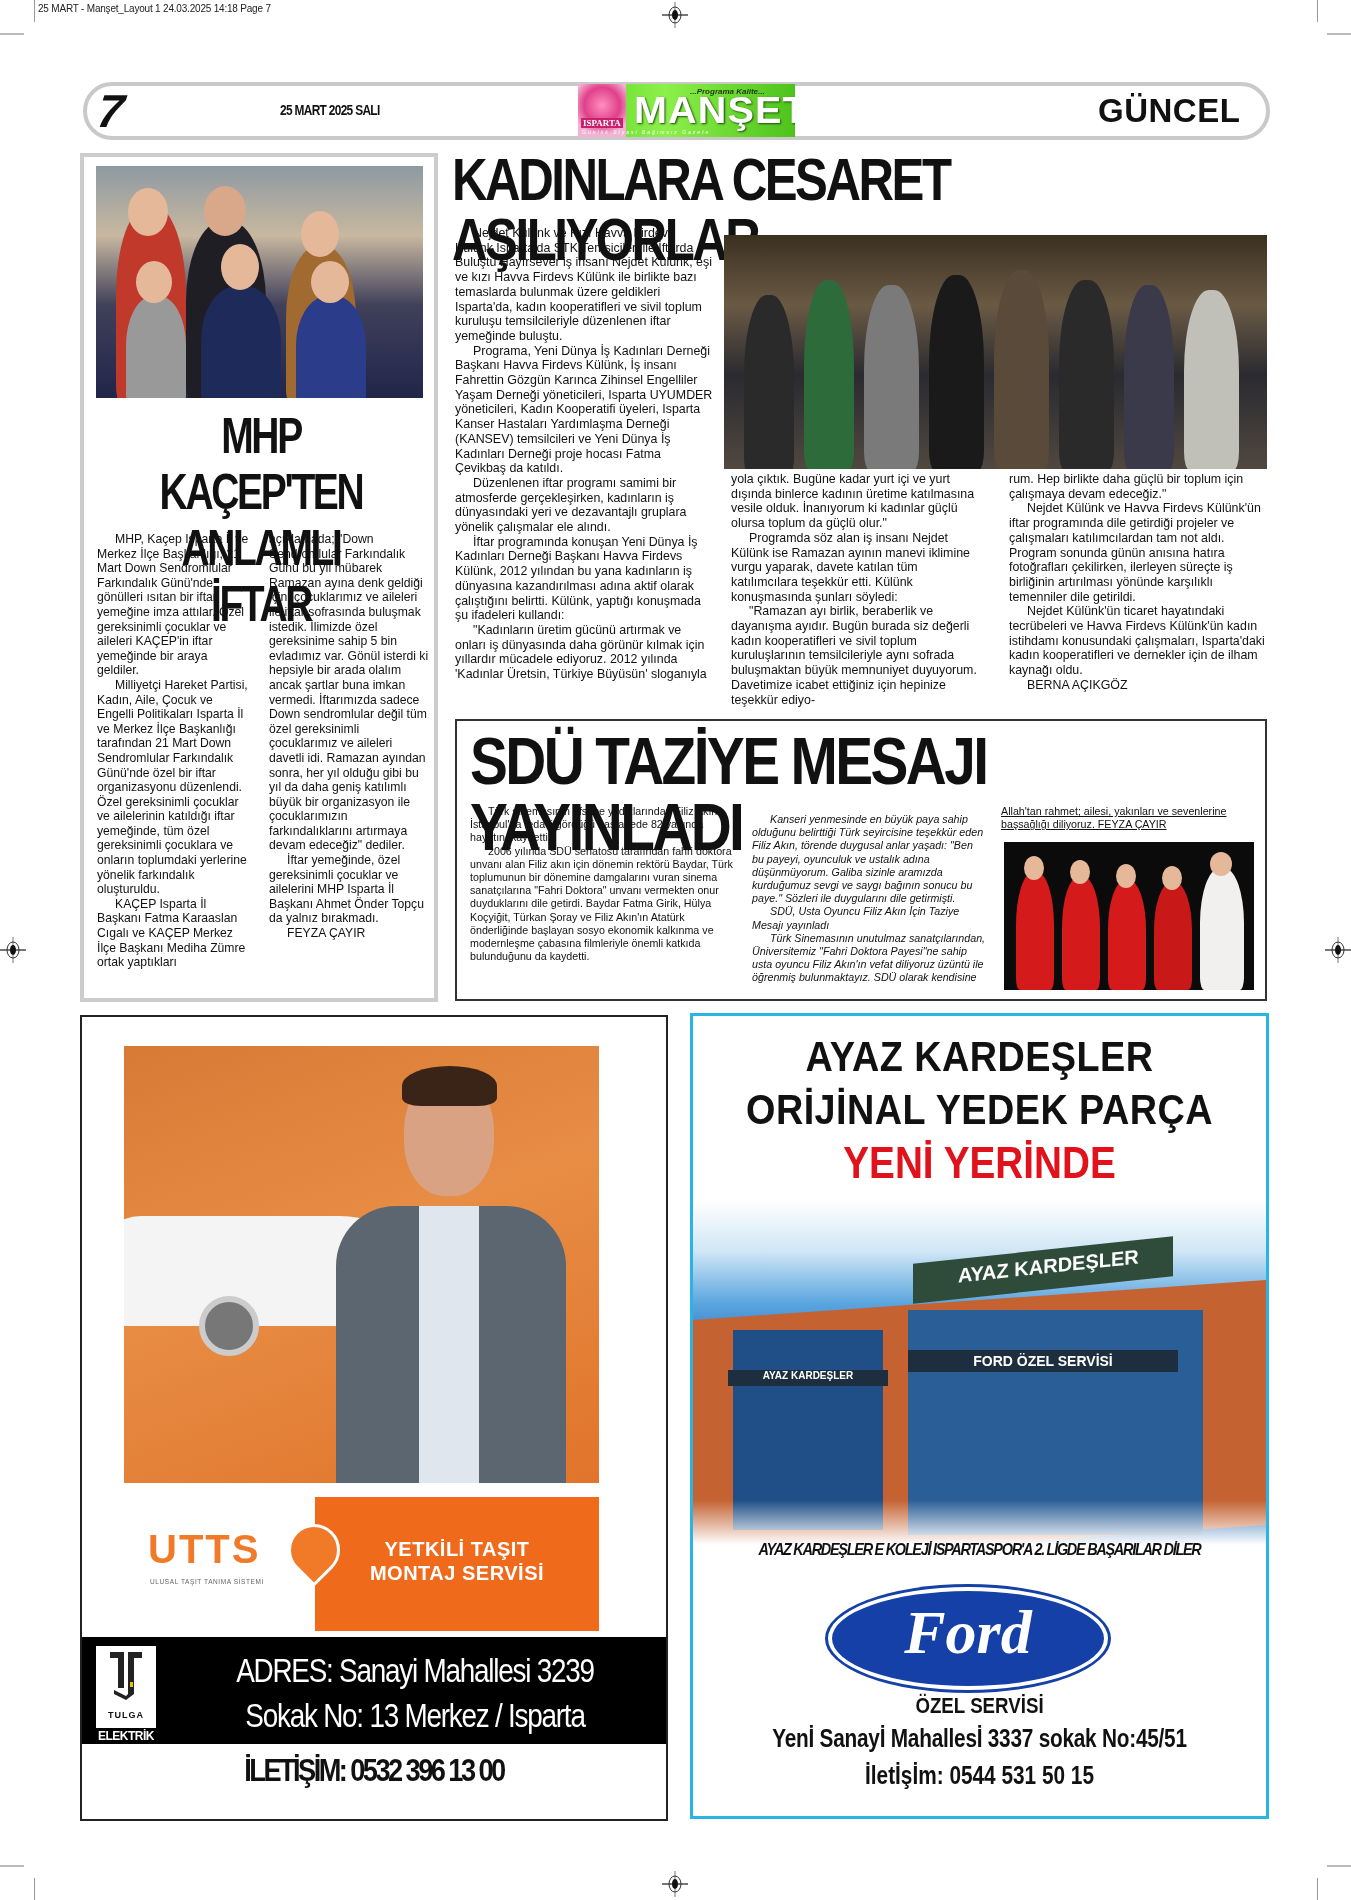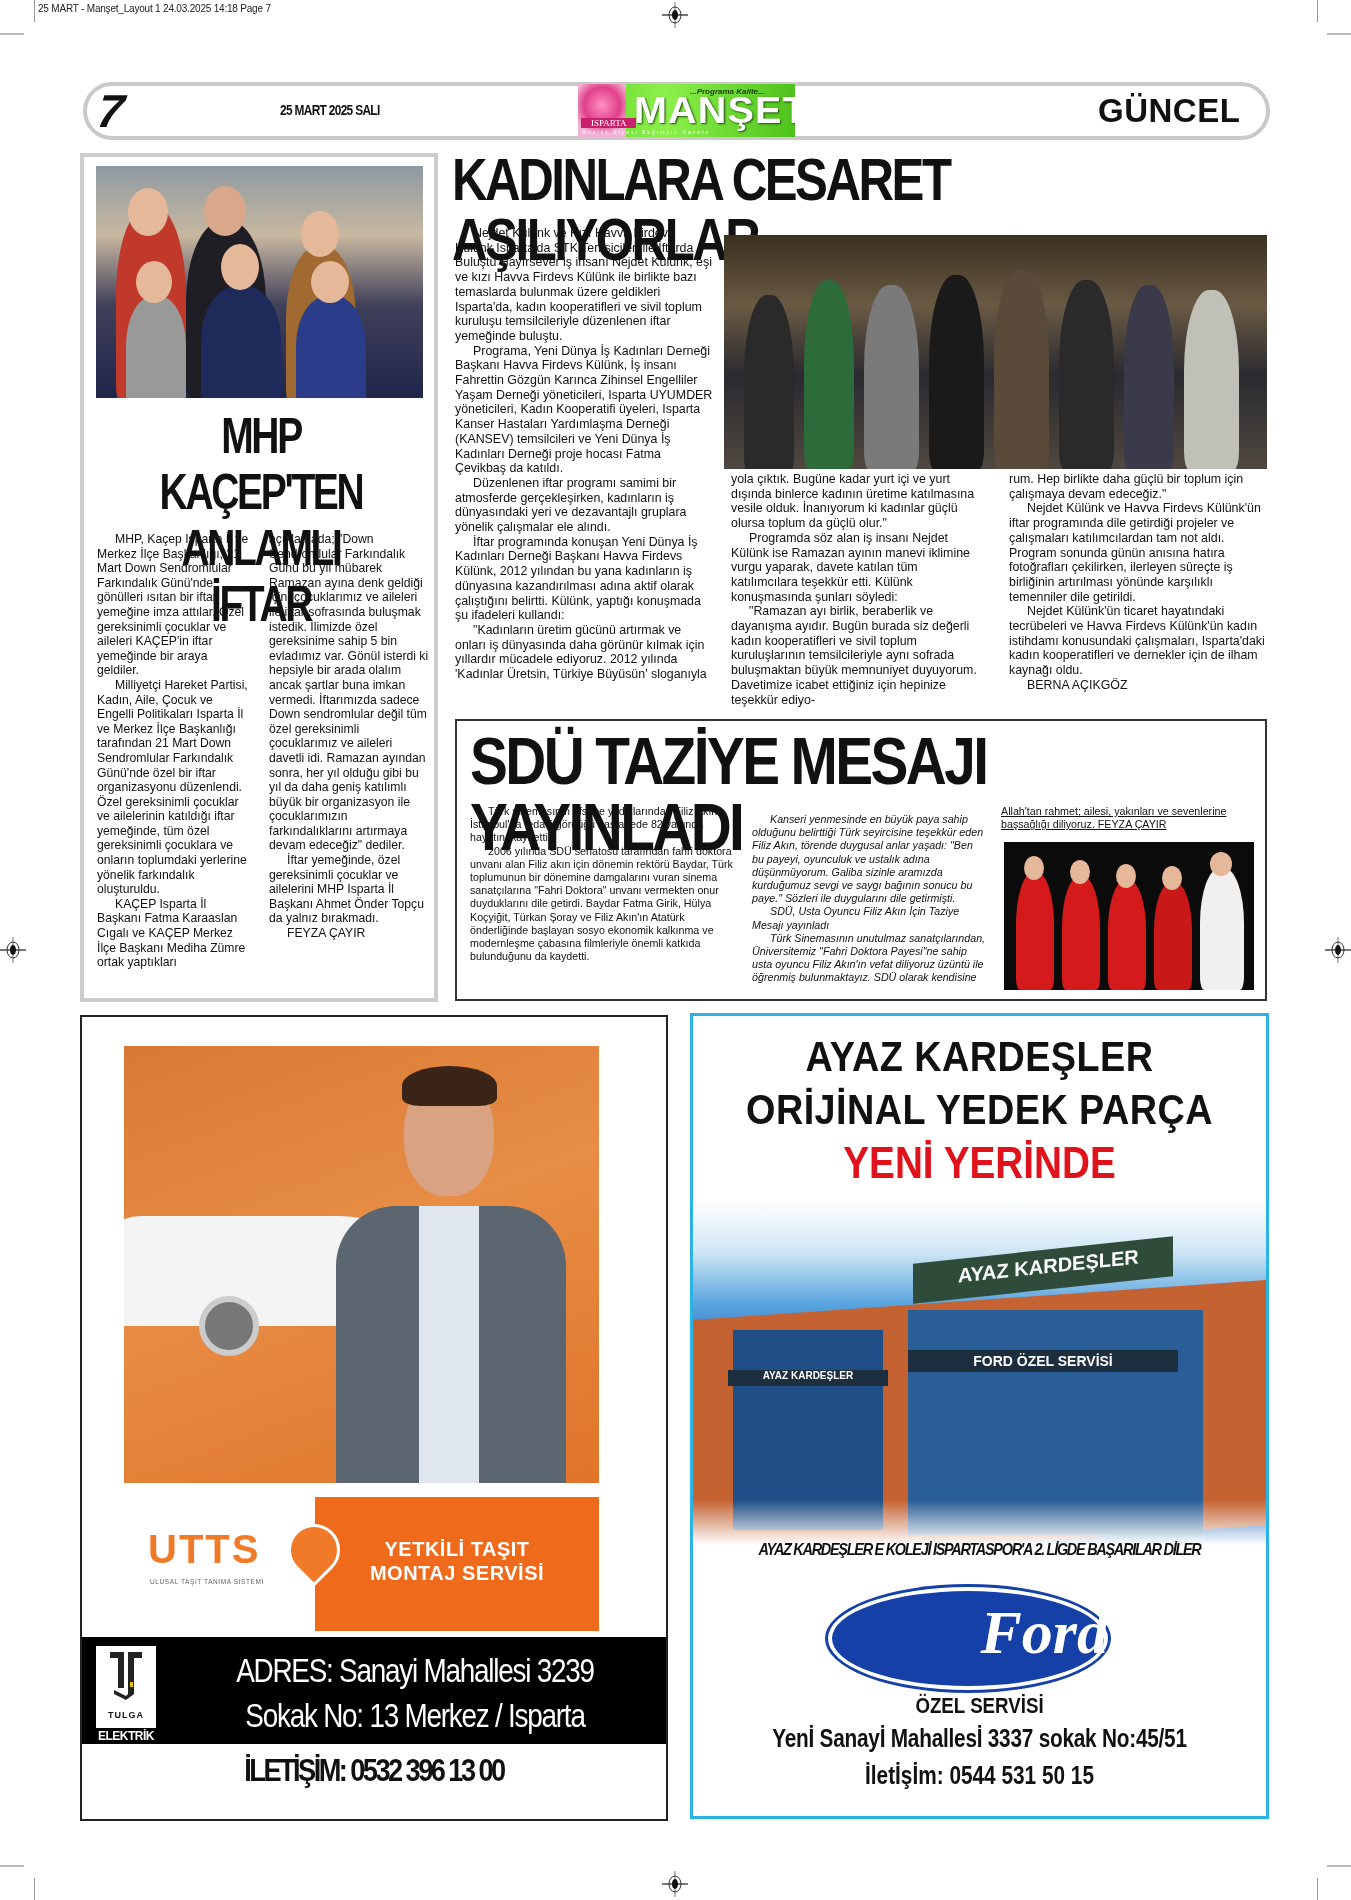--- a/index.html
+++ b/index.html
@@ -8,21 +8,21 @@
   .slug { left: 38px; top: 3px; font-size: 10px; color: #222; font-family: "Liberation Sans Narrow", "Liberation Sans", sans-serif; letter-spacing: -0.2px; }
   .crop-v { width: 1px; background: #999; }
   .crop-h { height: 2px; background: #bbb; }
   .reg { width: 26px; height: 26px; }
   
   .header { left: 83px; top: 82px; width: 1187px; height: 58px; border: 4px solid #c9c9c9; border-radius: 30px; background: #fff; }
   .page-num { left: 98px; top: 84px; font-size: 46px; font-weight: bold; font-style: italic; transform: skewX(-8deg); font-family: "Liberation Sans", sans-serif; }
   .date { left: 280px; top: 102px; font-size: 14px; font-weight: bold; letter-spacing: -0.8px; transform: scaleX(0.85); transform-origin: left; }
   .logo { left: 578px; top: 84px; width: 217px; height: 53px; background: linear-gradient(90deg,#5fd62a 0%,#8df04a 40%,#4ec21c 100%); overflow: hidden; }
   .logo-rose { left: 0; top: 0; width: 48px; height: 53px; background: radial-gradient(circle at 50% 40%, #ff8fc0 0%, #e0408a 45%, #f4b3d5 75%); }
-  .logo-isparta { left: 3px; top: 34px; font-size: 9px; color: #fff; font-weight: normal; font-family: "Liberation Serif", serif; background: #c8206a; padding: 0 10px; }
+  .logo-isparta { left: 3px; top: 34px; font-size: 9px; color: #fff; font-weight: bold; font-family: "Liberation Serif", serif; background: #c8206a; padding: 0 2px; }
   .logo-tag { left: 112px; top: 3px; font-size: 8px; font-style: italic; font-weight: bold; color: #1c3a0c; }
   .logo-name { left: 56px; top: 6px; font-size: 36px; font-weight: bold; color: #fff; letter-spacing: 1px; text-shadow: 1px 1px 2px #1e4d0a; font-family: "Liberation Sans", sans-serif; transform: scaleX(1.1); transform-origin: left; }
   .logo-sub { left: 4px; top: 45px; font-size: 5px; color: #fff; letter-spacing: 2px; font-style: italic; }
   .section { left: 1098px; top: 92px; font-size: 33px; font-weight: bold; letter-spacing: 0.5px; font-family: "Liberation Sans", sans-serif; }
   
   .box-left { left: 80px; top: 153px; width: 358px; height: 849px; border: 4px solid #ccc; }
   .photo { background: #555; overflow: hidden; }
   .photo-mhp { left: 96px; top: 166px; width: 327px; height: 232px; background: linear-gradient(180deg,#8e9aa2 0%,#c8b8a0 30%,#40405a 60%,#20254a 100%); }
   .person { position: absolute; border-radius: 45% 45% 10% 10%; }
   .head { position: absolute; border-radius: 50%; background: #e5b89a; }
@@ -60,21 +60,21 @@
   .tulga-elek { left: 96px; top: 1729px; width: 60px; text-align: center; font-size: 12px; color: #fff; font-weight: bold; letter-spacing: -0.5px; }
   .addr { left: 180px; top: 1648px; width: 470px; text-align: center; color: #fff; font-size: 34px; line-height: 45px; letter-spacing: -1.5px; transform: scaleX(0.82); transform-origin: center top; font-family: "Liberation Sans", sans-serif; }
   .phone-l { left: 82px; top: 1752px; width: 584px; text-align: center; font-size: 32px; font-weight: bold; letter-spacing: -3px; transform: scaleX(0.85); }
   
   .ad-right { left: 690px; top: 1013px; width: 579px; height: 806px; border: 3px solid #2ab4e6; background: #fff; }
   .ak-title { left: 693px; top: 1030px; width: 573px; text-align: center; font-size: 42px; font-weight: bold; line-height: 53px; letter-spacing: 0.5px; transform: scaleX(0.9); transform-origin: center top; }
   .ak-red { left: 693px; top: 1138px; width: 573px; text-align: center; font-size: 44px; font-weight: bold; color: #e0121b; transform: scaleX(0.88); transform-origin: center top; }
   .building { left: 693px; top: 1200px; width: 573px; height: 345px; background: linear-gradient(180deg,#fff 0%,#cfe6f5 15%,#5aa5df 30%,#2d6fb4 45%); overflow: hidden; }
   .slogan { left: 693px; top: 1540px; width: 573px; text-align: center; font-size: 17px; font-weight: bold; font-style: italic; letter-spacing: -1.5px; transform: scaleX(0.85); transform-origin: center top; }
   .ford-oval { left: 828px; top: 1587px; width: 280px; height: 103px; border-radius: 50%; background: #1440a8; border: 4px solid #fff; box-shadow: 0 0 0 3px #1440a8; }
-  .ford-word { left: 828px; top: 1597px; width: 280px; text-align: right; color: #fff; font-family: "Liberation Serif", serif; font-style: italic; font-size: 62px; font-weight: bold; }
+  .ford-word { left: 828px; top: 1597px; width: 280px; text-align: center; color: #fff; font-family: "Liberation Serif", serif; font-style: italic; font-size: 62px; font-weight: bold; }
   .ozel { left: 693px; top: 1693px; width: 573px; text-align: center; font-size: 22px; font-weight: bold; transform: scaleX(0.85); transform-origin: center top; }
   .ford-addr { left: 693px; top: 1723px; width: 573px; text-align: center; font-size: 26px; font-weight: bold; transform: scaleX(0.8); transform-origin: center top; letter-spacing: -0.3px; }
   .ford-phone { left: 693px; top: 1760px; width: 573px; text-align: center; font-size: 26px; font-weight: bold; transform: scaleX(0.8); transform-origin: center top; }
 </style>
 </head>
 <body>
 
 <div class="abs slug">25 MART - Manşet_Layout 1  24.03.2025  14:18  Page 7</div>
 <div class="abs crop-v" style="left:34px;top:0;height:22px"></div>
 <div class="abs crop-v" style="left:1317px;top:0;height:22px"></div>

